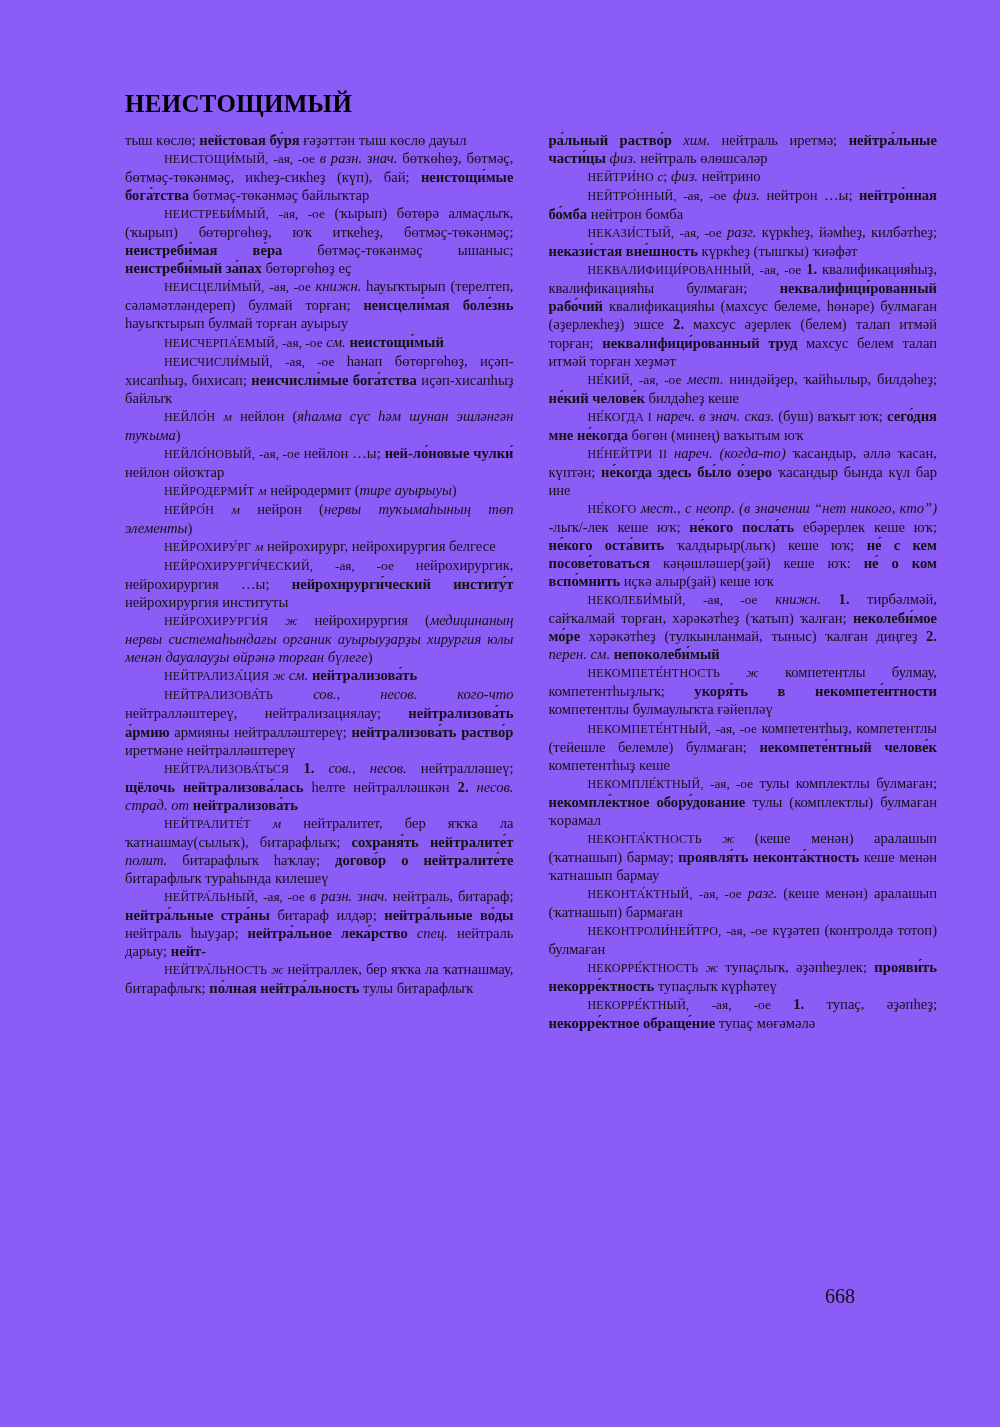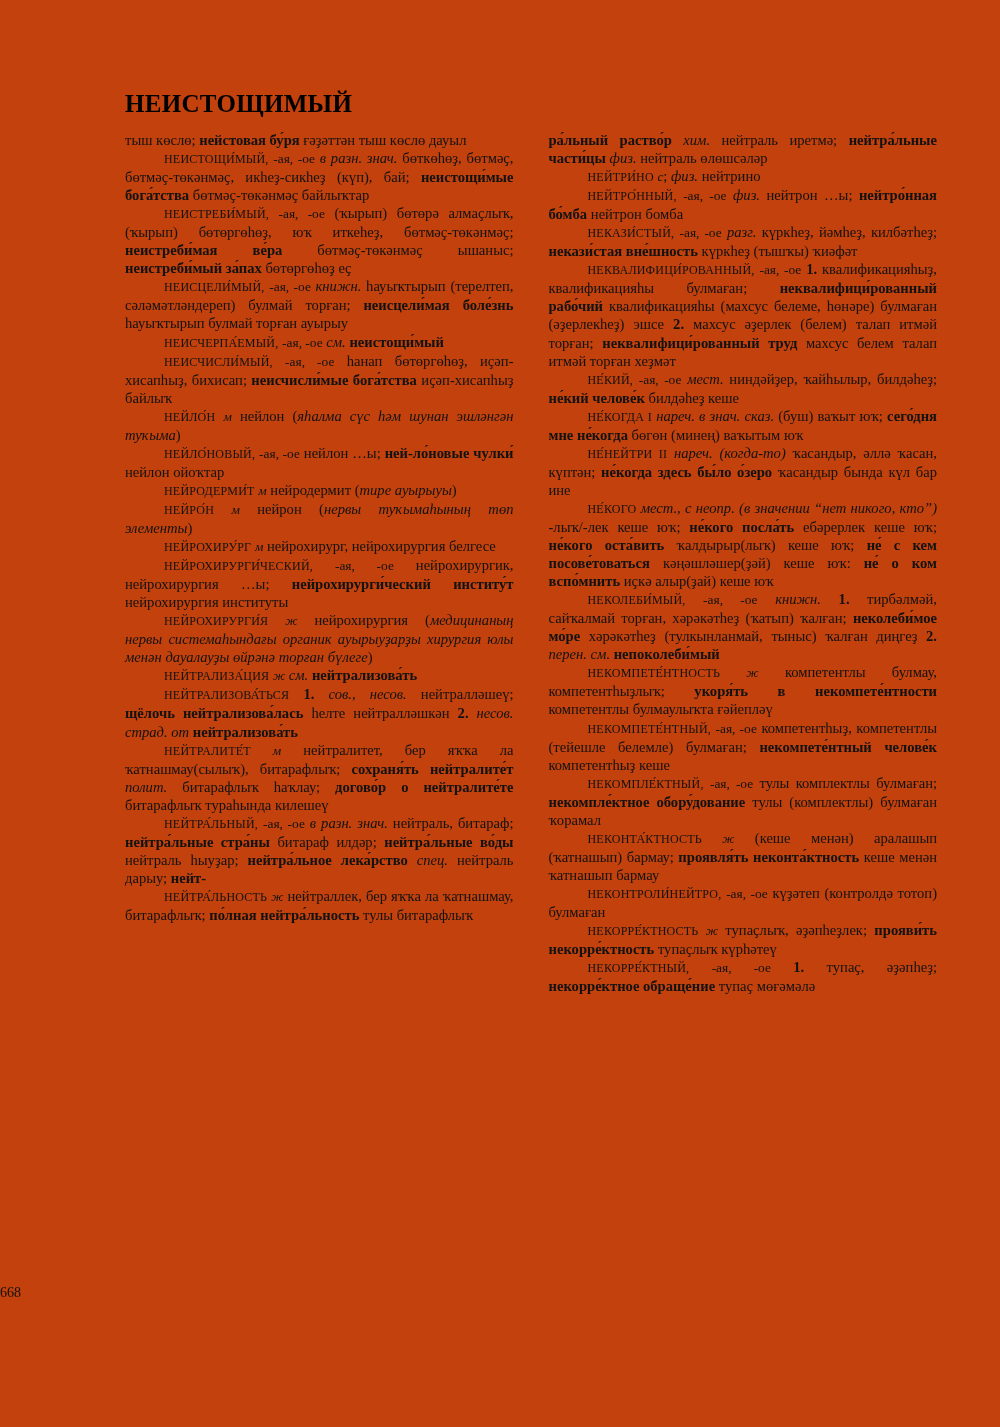--- a/index.html
+++ b/index.html
@@ -4,21 +4,21 @@
 <style>
   html, body {
     margin: 0;
     padding: 0;
     background: #ffffff;
   }
   .page {
     position: relative;
     width: 1000px;
     height: 1427px;
-    background: #c2410c;
+    background: #8b5cf6;
     box-sizing: border-box;
     font-family: "Liberation Serif", "DejaVu Serif", serif;
     color: #111111;
     overflow: hidden;
   }
   .running-head {
     position: absolute;
     left: 125px;
     top: 90px;
     font-size: 25px;
@@ -68,22 +68,22 @@
   
   .g { font-style: italic; font-size: 13.2px; }
   
   .infl { font-size: 13.4px; }
   .num { font-weight: bold; }
   .folio {
     position: absolute;
     left: 0;
     top: 1285px;
     width: 855px;
-    text-align: left;
-    font-size: 14px;
+    text-align: right;
+    font-size: 20px;
     color: #111;
   }
 </style>
 </head>
 <body>
 
 <div class="page">
 
   <div class="running-head">НЕИСТОЩИМЫЙ</div>
 
@@ -96,40 +96,42 @@
         <p class="entry"><span class="hw">НЕИСЧЕРПА́ЕМЫЙ,</span> <span class="infl">-ая, -ое</span> <span class="i">см.</span> <span class="b">неистощи́мый</span></p>
         <p class="entry"><span class="hw">НЕИСЧИСЛИ́МЫЙ,</span> <span class="infl">-ая, -ое</span> һанап бөтөргөһөҙ, иҫәп-хисапһыҙ, бихисап; <span class="b">неисчисли́мые бога́тства</span> иҫәп-хисапһыҙ байлыҡ</p>
         <p class="entry"><span class="hw">НЕЙЛО́Н</span> <span class="g">м</span> нейлон (<span class="i">яһалма сүс һәм шунан эшләнгән туҡыма</span>)</p>
         <p class="entry"><span class="hw">НЕЙЛО́НОВЫЙ,</span> <span class="infl">-ая, -ое</span> нейлон …ы; <span class="b">ней-ло́новые чулки́</span> нейлон ойоҡтар</p>
         <p class="entry"><span class="hw">НЕЙРОДЕРМИ́Т</span> <span class="g">м</span> нейродермит (<span class="i">тире ауырыуы</span>)</p>
         <p class="entry"><span class="hw">НЕЙРО́Н</span> <span class="g">м</span> нейрон (<span class="i">нервы туҡымаһының төп элементы</span>)</p>
         <p class="entry"><span class="hw">НЕЙРОХИРУ́РГ</span> <span class="g">м</span> нейрохирург, нейрохирургия белгесе</p>
         <p class="entry"><span class="hw">НЕЙРОХИРУРГИ́ЧЕСКИЙ,</span> <span class="infl">-ая, -ое</span> нейрохирургик, нейрохирургия …ы; <span class="b">нейрохирурги́ческий институ́т</span> нейрохирургия институты</p>
         <p class="entry"><span class="hw">НЕЙРОХИРУРГИ́Я</span> <span class="g">ж</span> нейрохирургия (<span class="i">медицинаның нервы системаһындағы органик ауырыуҙарҙы хирургия юлы менән дауалауҙы өйрәнә торған бүлеге</span>)</p>
         <p class="entry"><span class="hw">НЕЙТРАЛИЗА́ЦИЯ</span> <span class="g">ж</span> <span class="i">см.</span> <span class="b">нейтрализова́ть</span></p>
+        <p class="entry"><span class="hw">НЕЙТРАЛИЗОВА́ТЬ</span> <span class="i">сов., несов. кого-что</span> нейтралләштереү, нейтрализациялау; <span class="b">нейтрализова́ть а́рмию</span> армияны нейтралләштереү; <span class="b">нейтрализова́ть раство́р</span> иретмәне нейтралләштереү</p>
         <p class="entry"><span class="hw">НЕЙТРАЛИЗОВА́ТЬСЯ</span> <span class="num">1.</span> <span class="i">сов., несов.</span> нейтралләшеү; <span class="b">щёлочь нейтрализова́лась</span> һелте нейтралләшкән <span class="num">2.</span> <span class="i">несов. страд. от</span> <span class="b">нейтрализова́ть</span></p>
         <p class="entry"><span class="hw">НЕЙТРАЛИТЕ́Т</span> <span class="g">м</span> нейтралитет, бер яҡҡа ла ҡатнашмау(сылыҡ), битарафлыҡ; <span class="b">сохраня́ть нейтралите́т</span> <span class="i">полит.</span> битарафлыҡ һаҡлау; <span class="b">догово́р о нейтралите́те</span> битарафлыҡ тураһында килешеү</p>
         <p class="entry"><span class="hw">НЕЙТРА́ЛЬНЫЙ,</span> <span class="infl">-ая, -ое</span> <span class="i">в разн. знач.</span> нейтраль, битараф; <span class="b">нейтра́льные стра́ны</span> битараф илдәр; <span class="b">нейтра́льные во́ды</span> нейтраль һыуҙар; <span class="b">нейтра́льное лека́рство</span> <span class="i">спец.</span> нейтраль дарыу; <span class="b">нейт-</span></p>
         <p class="entry"><span class="hw">НЕЙТРА́ЛЬНОСТЬ</span> <span class="g">ж</span> нейтраллек, бер яҡҡа ла ҡатнашмау, битарафлыҡ; <span class="b">по́лная нейтра́льность</span> тулы битарафлыҡ</p>
       </div>
     <div class="col" id="col-right">
         <p class="cont"><span class="b">ра́льный раство́р</span> <span class="i">хим.</span> нейтраль иретмә; <span class="b">нейтра́льные части́цы</span> <span class="i">физ.</span> нейтраль өлөшсәләр</p>
         <p class="entry"><span class="hw">НЕЙТРИ́НО</span> <span class="g">с</span>; <span class="i">физ.</span> нейтрино</p>
         <p class="entry"><span class="hw">НЕЙТРО́ННЫЙ,</span> <span class="infl">-ая, -ое</span> <span class="i">физ.</span> нейтрон …ы; <span class="b">нейтро́нная бо́мба</span> нейтрон бомба</p>
         <p class="entry"><span class="hw">НЕКАЗИ́СТЫЙ,</span> <span class="infl">-ая, -ое</span> <span class="i">разг.</span> күркһеҙ, йәмһеҙ, килбәтһеҙ; <span class="b">некази́стая вне́шность</span> күркһеҙ (тышҡы) ҡиәфәт</p>
         <p class="entry"><span class="hw">НЕКВАЛИФИЦИ́РОВАННЫЙ,</span> <span class="infl">-ая, -ое</span> <span class="num">1.</span> квалификацияһыҙ, квалификацияһы булмаған; <span class="b">неквалифици́рованный рабо́чий</span> квалификацияһы (махсус белеме, һөнәре) булмаған (әҙерлекһеҙ) эшсе <span class="num">2.</span> махсус әҙерлек (белем) талап итмәй торған; <span class="b">неквалифици́рованный труд</span> махсус белем талап итмәй торған хеҙмәт</p>
         <p class="entry"><span class="hw">НЕ́КИЙ,</span> <span class="infl">-ая, -ое</span> <span class="i">мест.</span> ниндәйҙер, ҡайһылыр, билдәһеҙ; <span class="b">не́кий челове́к</span> билдәһеҙ кеше</p>
         <p class="entry"><span class="hw">НЕ́КОГДА I</span> <span class="i">нареч. в знач. сказ.</span> (буш) ваҡыт юҡ; <span class="b">сего́дня мне не́когда</span> бөгөн (минең) ваҡытым юҡ</p>
         <p class="entry"><span class="hw">НЕ́НЕЙТРИ II</span> <span class="i">нареч. (когда-то)</span> ҡасандыр, әллә ҡасан, күптән; <span class="b">не́когда здесь бы́ло о́зеро</span> ҡасандыр бында күл бар ине</p>
         <p class="entry"><span class="hw">НЕ́КОГО</span> <span class="i">мест., с неопр. (в значении “нет никого, кто”)</span> -лыҡ/-лек кеше юҡ; <span class="b">не́кого посла́ть</span> ебәрерлек кеше юҡ; <span class="b">не́кого оста́вить</span> ҡалдырыр(лыҡ) кеше юҡ; <span class="b">не́ с кем посове́товаться</span> кәңәшләшер(ҙәй) кеше юҡ: <span class="b">не́ о ком вспо́мнить</span> иҫкә алыр(ҙай) кеше юҡ</p>
         <p class="entry"><span class="hw">НЕКОЛЕБИ́МЫЙ,</span> <span class="infl">-ая, -ое</span> <span class="i">книжн.</span> <span class="num">1.</span> тирбәлмәй, сайҡалмай торған, хәрәкәтһеҙ (ҡатып) ҡалған; <span class="b">неколеби́мое мо́ре</span> хәрәкәтһеҙ (тулкынланмай, тыныс) ҡалған диңгеҙ <span class="num">2.</span> <span class="i">перен. см.</span> <span class="b">непоколеби́мый</span></p>
         <p class="entry"><span class="hw">НЕКОМПЕТЕ́НТНОСТЬ</span> <span class="g">ж</span> компетентлы булмау, компетентһыҙлыҡ; <span class="b">укоря́ть в некомпете́нтности</span> компетентлы булмаулыҡта ғәйепләү</p>
         <p class="entry"><span class="hw">НЕКОМПЕТЕ́НТНЫЙ,</span> <span class="infl">-ая, -ое</span> компетентһыҙ, компетентлы (тейешле белемле) булмаған; <span class="b">некомпете́нтный челове́к</span> компетентһыҙ кеше</p>
         <p class="entry"><span class="hw">НЕКОМПЛЕ́КТНЫЙ,</span> <span class="infl">-ая, -ое</span> тулы комплектлы булмаған; <span class="b">некомпле́ктное обору́дование</span> тулы (комплектлы) булмаған ҡорамал</p>
         <p class="entry"><span class="hw">НЕКОНТА́КТНОСТЬ</span> <span class="g">ж</span> (кеше менән) аралашып (ҡатнашып) бармау; <span class="b">проявля́ть неконта́ктность</span> кеше менән ҡатнашып бармау</p>
+        <p class="entry"><span class="hw">НЕКОНТА́КТНЫЙ,</span> <span class="infl">-ая, -ое</span> <span class="i">разг.</span> (кеше менән) аралашып (ҡатнашып) бармаған</p>
         <p class="entry"><span class="hw">НЕКОНТРОЛИ́НЕЙТРО,</span> <span class="infl">-ая, -ое</span> күҙәтеп (контролдә тотоп) булмаған</p>
         <p class="entry"><span class="hw">НЕКОРРЕ́КТНОСТЬ</span> <span class="g">ж</span> тупаҫлыҡ, әҙәпһеҙлек; <span class="b">прояви́ть некорре́ктность</span> тупаҫлыҡ күрһәтеү</p>
         <p class="entry"><span class="hw">НЕКОРРЕ́КТНЫЙ,</span> <span class="infl">-ая, -ое</span> <span class="num">1.</span> тупаҫ, әҙәпһеҙ; <span class="b">некорре́ктное обраще́ние</span> тупаҫ мөғәмәлә</p>
       </div>
   </div>
 
   <div class="folio">668</div>
 
 </div>
 

